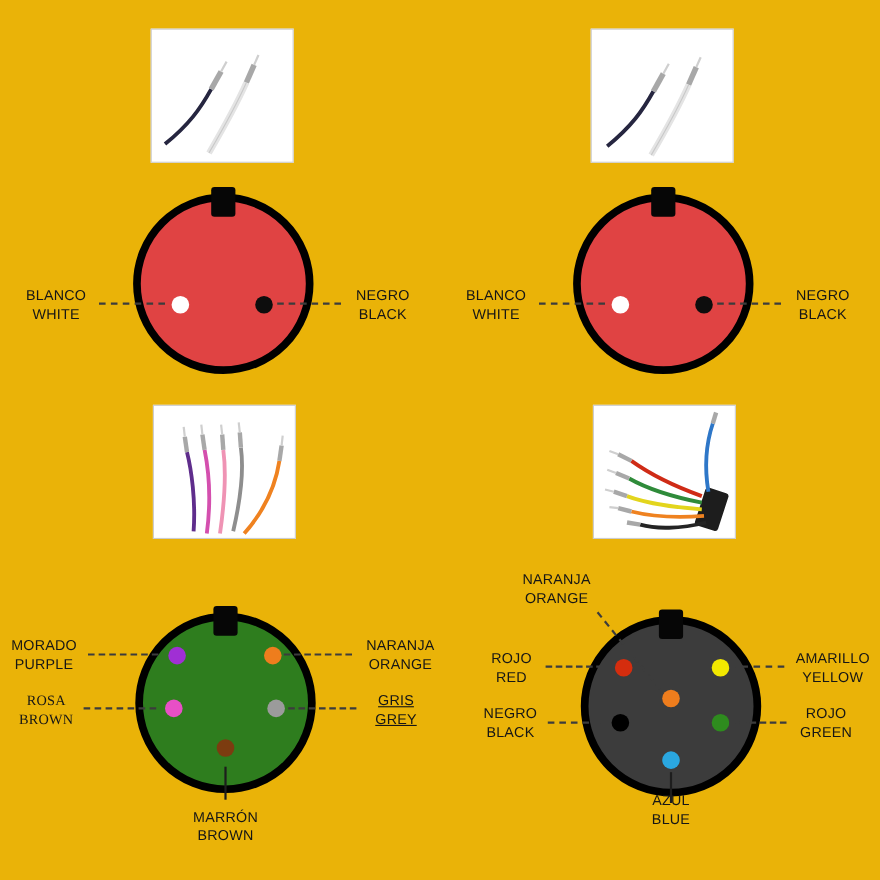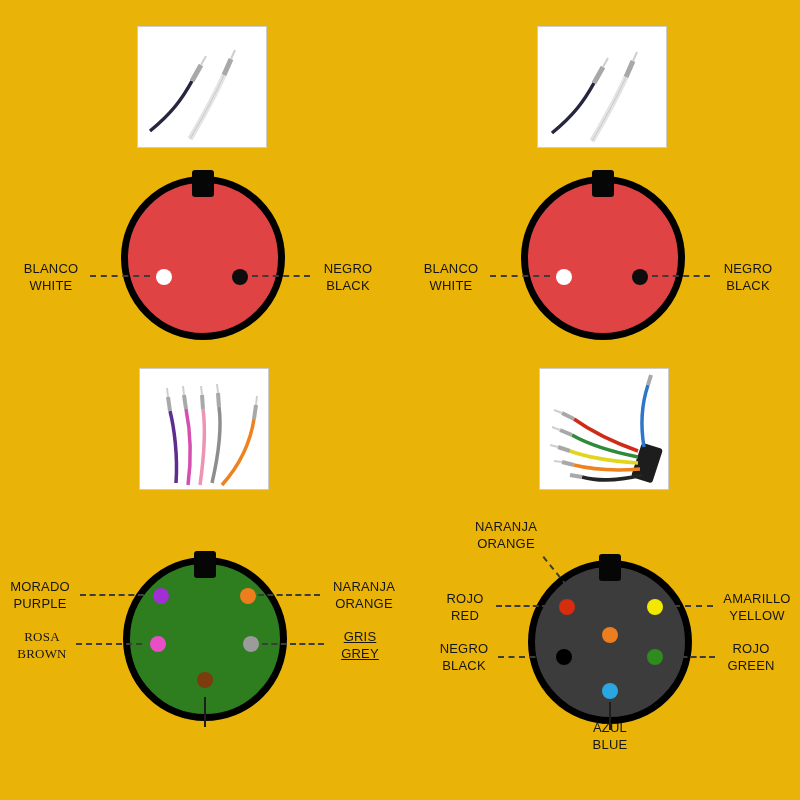--- a/index.html
+++ b/index.html
@@ -139,20 +139,24 @@
     <span>BROWN</span>
   </div>
   <div class="dash" style="left:76px;top:643px;width:66px;"></div>
 
   <div class="lbl" style="left:330px;top:628px;width:60px;text-decoration:underline;">
     <span>GRIS</span>
     <span>GREY</span>
   </div>
   <div class="dash" style="left:262px;top:643px;width:62px;"></div>
 
+  <div class="lbl" style="left:165px;top:734px;width:80px;">
+    <span>MARRÓN</span>
+    <span>BROWN</span>
+  </div>
   <div class="vline" style="left:204px;top:697px;height:30px;"></div>
 
   <div class="photo" style="left:539px;top:368px;">
     <svg viewBox="0 0 128 120" role="img" aria-label="Photo: six colored wires with metal crimp pin terminals and black connector housing">
       <rect x="96" y="76" width="22" height="36" rx="3" fill="#1d1d1d" transform="rotate(18 107 94)"></rect>
       <path d="M104,78 C100,54 102,34 108,16" stroke="#2e77c8" stroke-width="3.5" fill="none"></path>
       <line x1="108" y1="16" x2="111" y2="6" stroke="#a8a8a8" stroke-width="4"></line>
       <path d="M98,82 C70,72 48,60 34,50" stroke="#cf2b16" stroke-width="3.5" fill="none"></path>
       <line x1="34" y1="50" x2="22" y2="44" stroke="#a8a8a8" stroke-width="4"></line>
       <line x1="22" y1="44" x2="14" y2="41" stroke="#cfcfcf" stroke-width="2"></line>

